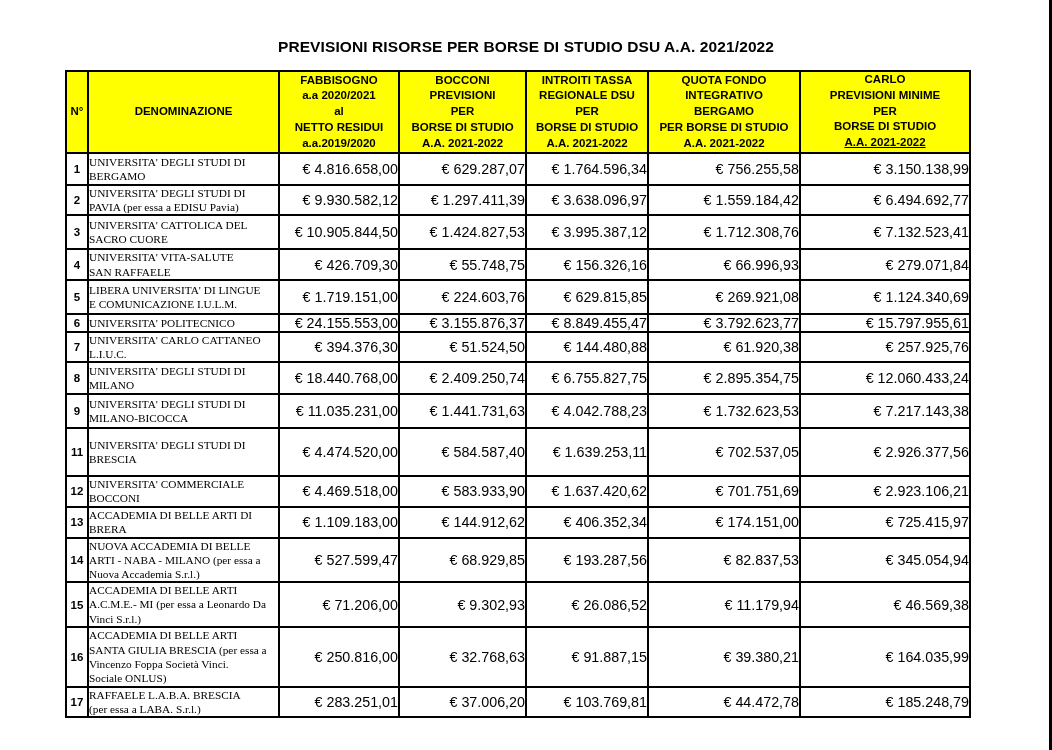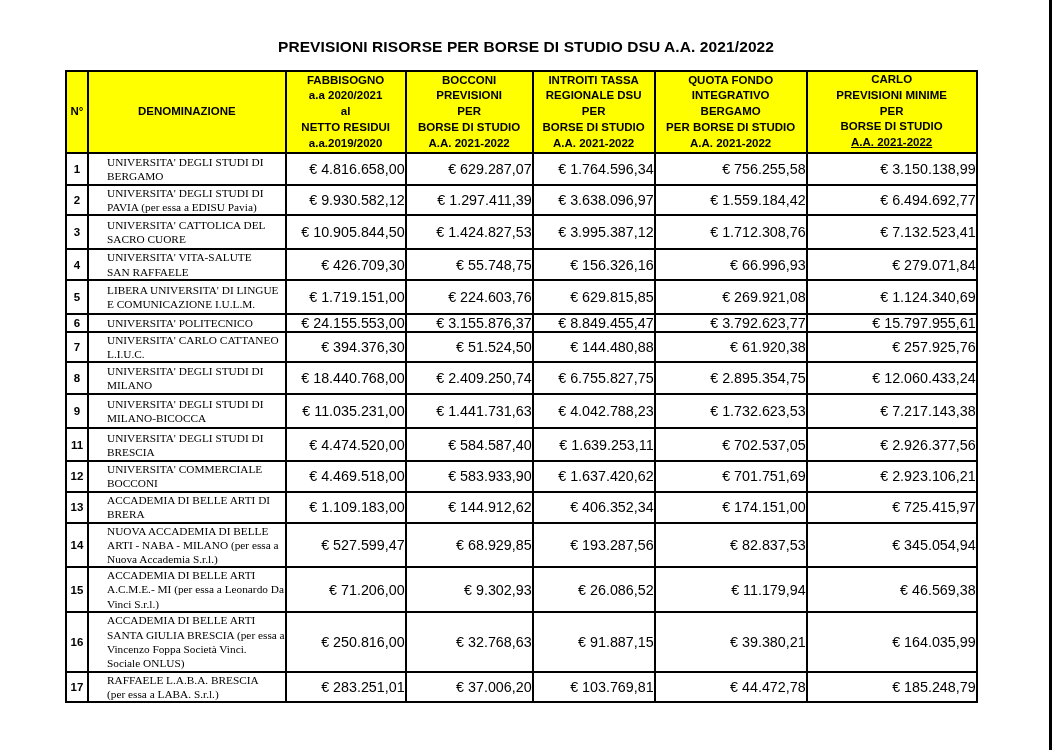--- a/index.html
+++ b/index.html
@@ -8,21 +8,21 @@
   .title { position:absolute; left:0; top:38px; width:1052px; text-align:center;
     font-family:"Liberation Sans", sans-serif; font-weight:bold; font-size:15.5px; color:#000; letter-spacing:0.1px; }
   table.grid { position:absolute; left:65px; top:70px; border-collapse:collapse; table-layout:fixed;
     border:2.5px solid #000; }
   table.grid td, table.grid th { border:2px solid #000; padding:0; overflow:hidden; }
   th { background:#ffff00; font-family:"Liberation Sans", sans-serif; font-weight:bold; font-size:11.5px;
     line-height:15.8px; vertical-align:middle; color:#000; }
   th .line { display:block; white-space:nowrap; }
   td.num { font-family:"Liberation Sans", sans-serif; font-weight:bold; font-size:11.5px; text-align:center; vertical-align:middle; }
   td.name { font-family:"Liberation Serif", serif; font-size:11.3px; line-height:14.2px; vertical-align:middle; padding-left:1px; }
-  td.name .line { display:block; white-space:nowrap;padding-left:18px; }
+  td.name .line { display:block; white-space:nowrap; }
   td.money { font-family:"Liberation Sans", sans-serif; font-size:14.3px; text-align:right; vertical-align:middle; padding-right:3px; white-space:nowrap; }
 </style>
 </head>
 <body>
 
 <div class="right-edge"></div>
 
 <div class="title">PREVISIONI RISORSE PER  BORSE  DI STUDIO DSU A.A. 2021/2022</div>
 
 <table class="grid">
@@ -177,21 +177,21 @@
         <td class="name">
           <span class="line">UNIVERSITA' DEGLI STUDI DI</span>
           <span class="line">MILANO-BICOCCA</span>
         </td>
         <td class="money">€ 11.035.231,00</td>
         <td class="money">€ 1.441.731,63</td>
         <td class="money">€ 4.042.788,23</td>
         <td class="money">€ 1.732.623,53</td>
         <td class="money">€ 7.217.143,38</td>
       </tr>
-      <tr style="height: 33px;">
+      <tr style="height: 48px;">
         <td class="num">11</td>
         <td class="name">
           <span class="line">UNIVERSITA' DEGLI STUDI DI</span>
           <span class="line">BRESCIA</span>
         </td>
         <td class="money">€ 4.474.520,00</td>
         <td class="money">€ 584.587,40</td>
         <td class="money">€ 1.639.253,11</td>
         <td class="money">€ 702.537,05</td>
         <td class="money">€ 2.926.377,56</td>

